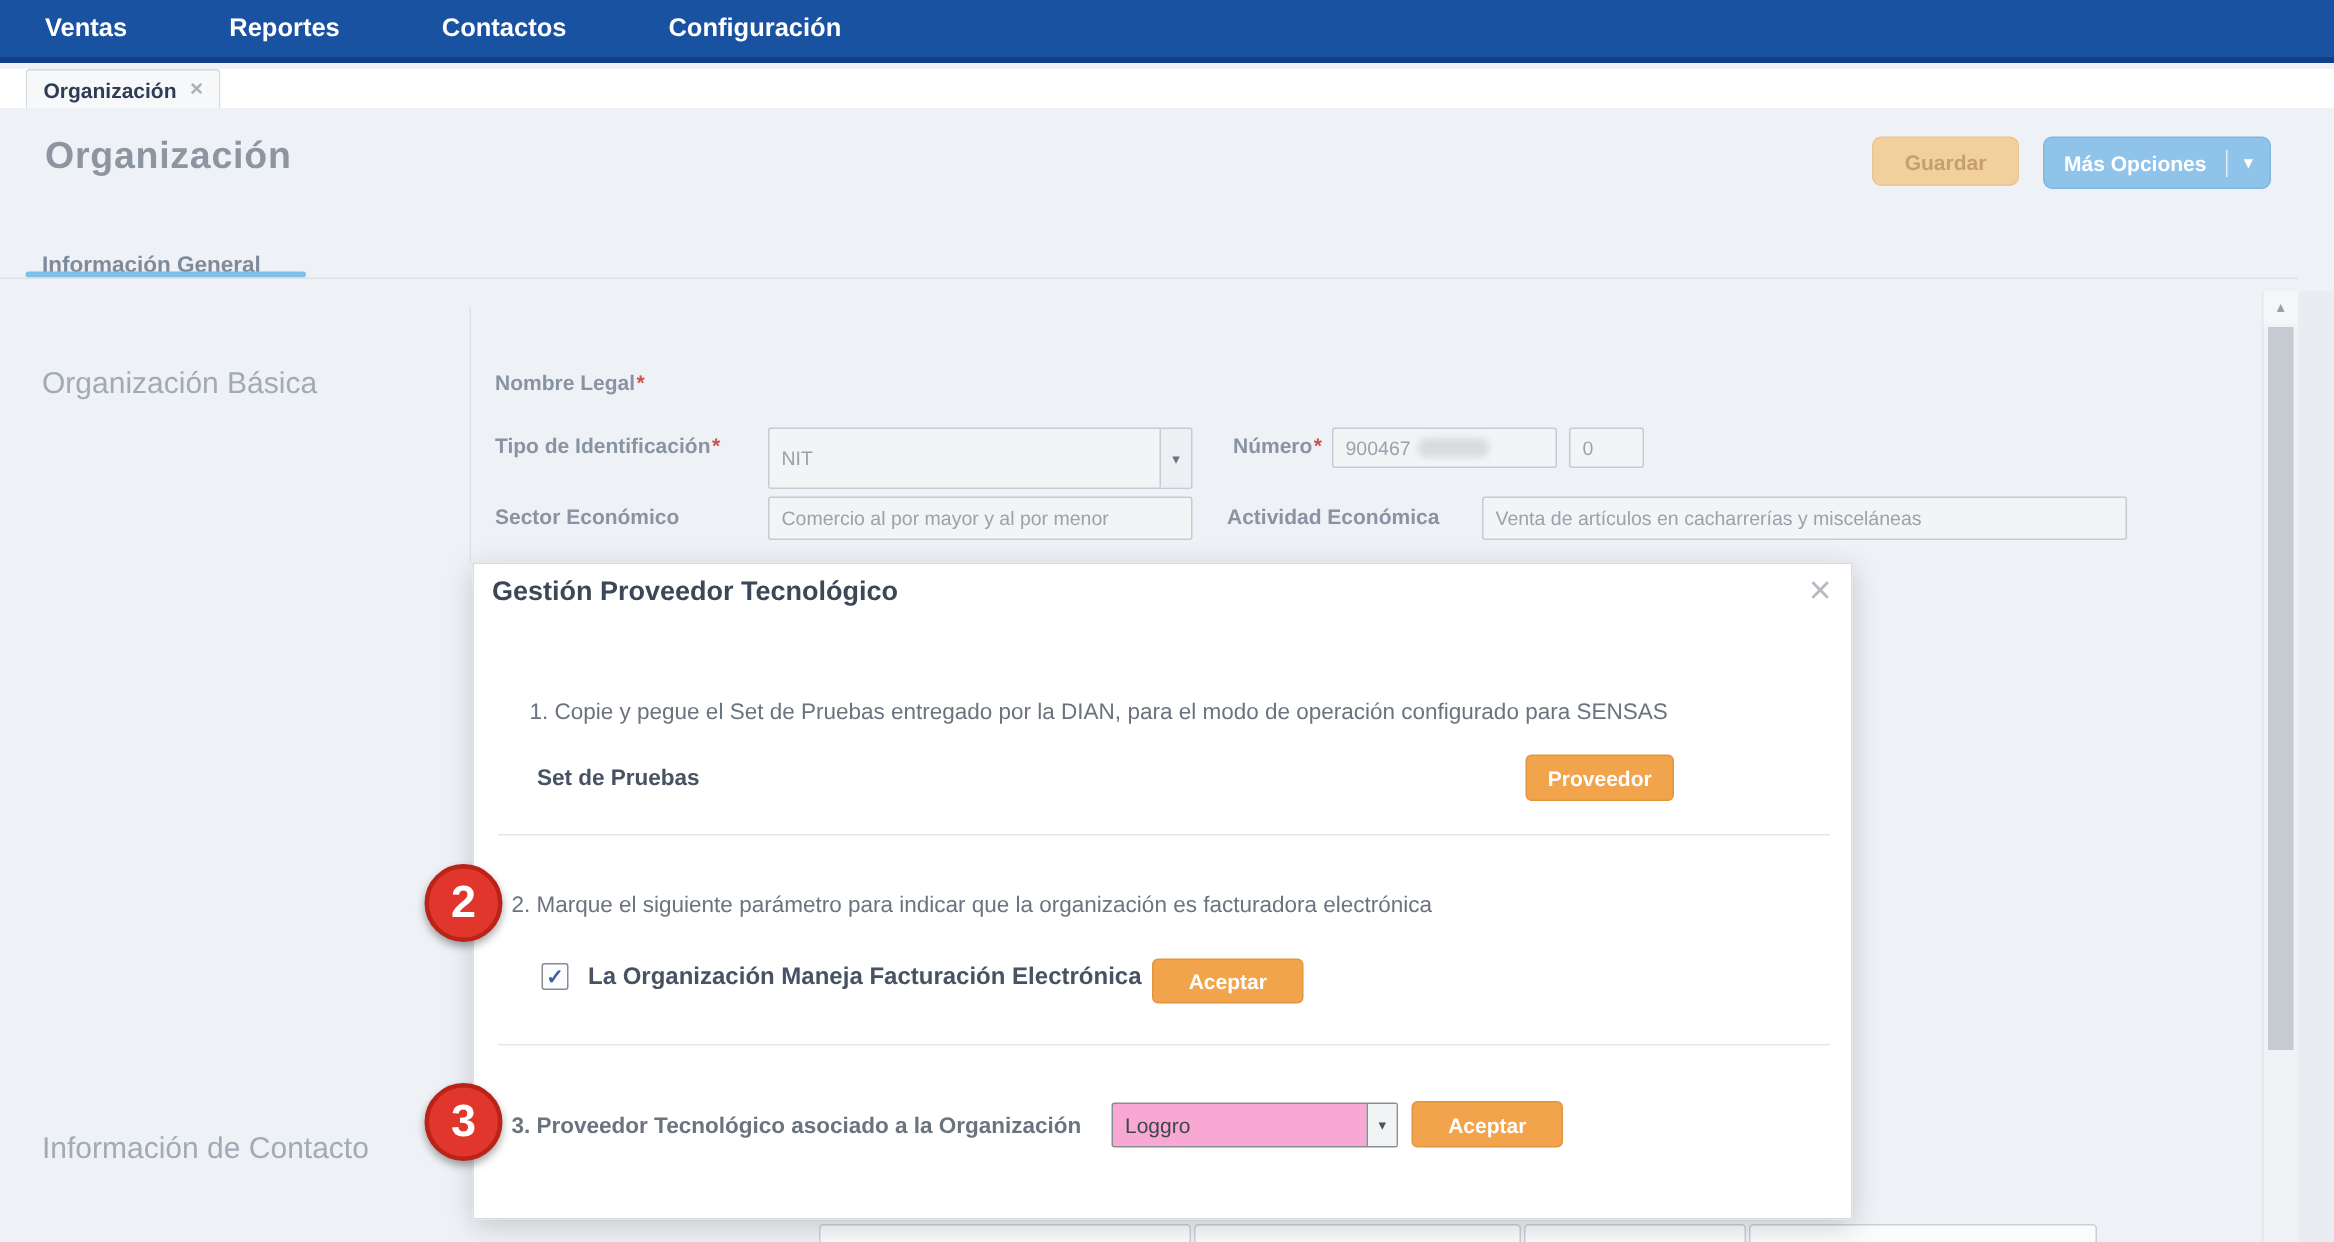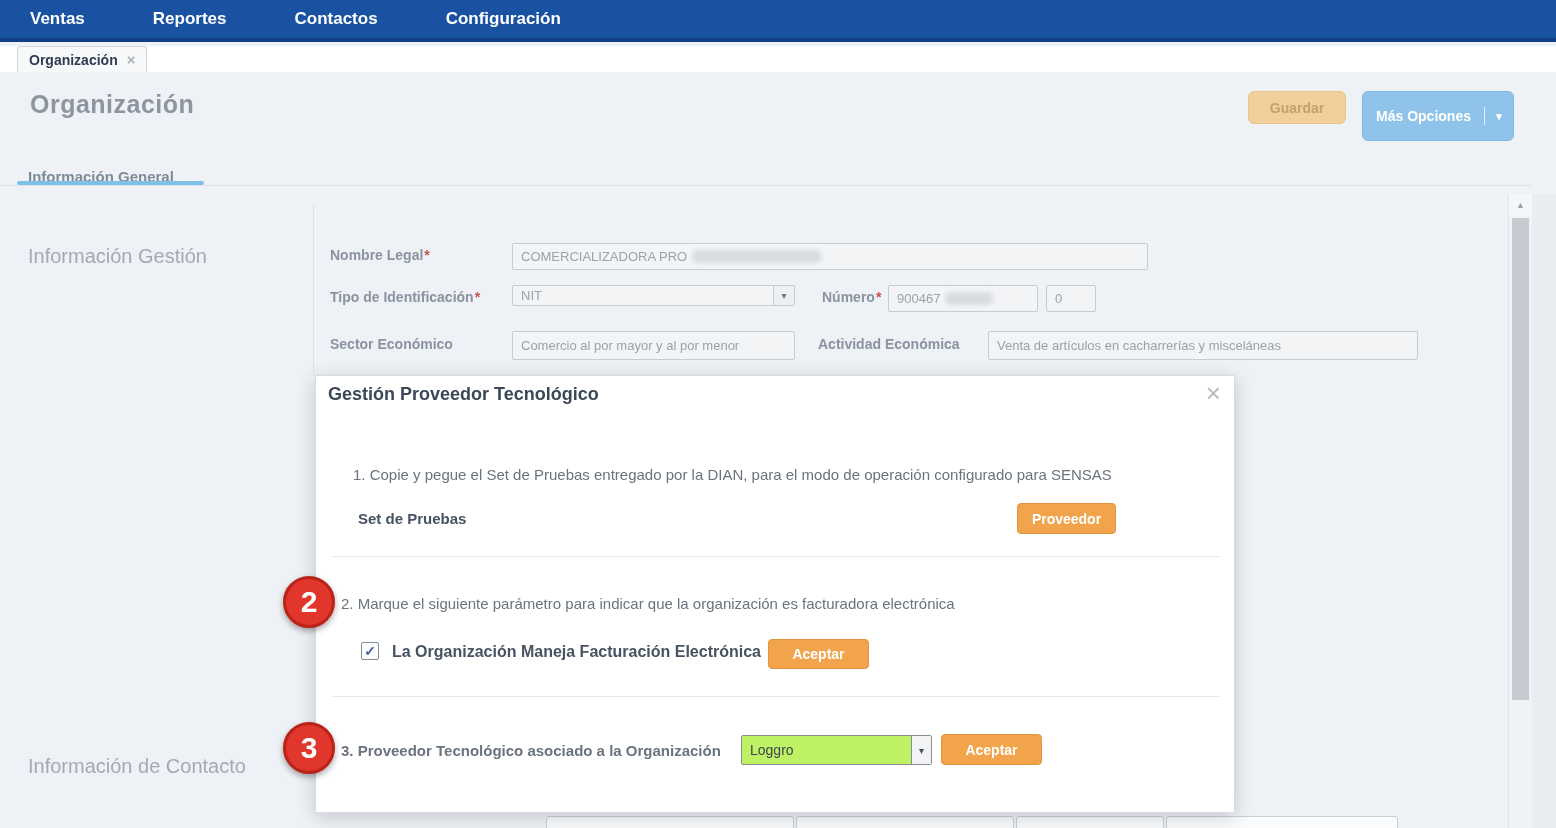--- a/index.html
+++ b/index.html
@@ -33,21 +33,21 @@
 
   .page-title { position:absolute; left:30px; top:18px; font-size:25px; font-weight:bold; color:#8D95A1; letter-spacing:.5px; }
 
   .btn-save {
     position:absolute; left:1248px; top:19px; width:98px; height:33px;
     background:#F2D09E; border:1px solid #EBC48B; border-radius:6px;
     color:#C5A069; font-weight:bold; font-size:14px;
     display:flex; align-items:center; justify-content:center; cursor:pointer;
   }
   .btn-more {
-    position:absolute; left:1362px; top:19px; width:152px; height:50px;
+    position:absolute; left:1362px; top:19px; width:152px; height:35px;
     background:#8FC3EA; border:1px solid #7FB8E3; border-radius:6px;
     color:#FFFFFF; font-weight:bold; font-size:14px;
     display:flex; align-items:center; cursor:pointer;
   }
   .btn-more-label { flex:1; text-align:center; }
   .btn-more-sep { width:1px; height:18px; background:rgba(255,255,255,.75); }
   .btn-more-caret { width:28px; text-align:center; font-size:11px; }
 
   .subtab { position:absolute; left:28px; top:96px; font-size:15px; font-weight:bold; color:#7E8B9B; cursor:pointer; }
   .subtab-underline { position:absolute; left:17px; top:109px; width:187px; height:4px; background:#7FC0E9; border-radius:2px; }
@@ -117,21 +117,21 @@
   .checkbox {
     position:absolute; left:45px; top:266px; width:18px; height:18px;
     background:#FBFCFD; border:1px solid #858C94; border-radius:2px;
     display:flex; align-items:center; justify-content:center;
     font-size:14px; font-weight:bold; color:#3F5FA5; cursor:pointer;
   }
   .cb-label { position:absolute; left:76px; top:267px; font-size:16px; font-weight:bold; color:#475263; white-space:nowrap; }
 
   .combo {
     position:absolute; left:425px; top:359px; width:191px; height:30px;
-    background:#bef264; border:1px solid #878E96; border-radius:2px;
+    background:#f9a8d4; border:1px solid #878E96; border-radius:2px;
     display:flex; align-items:center; padding:0 8px;
     font-size:14px; color:#3E4650; cursor:pointer;
   }
   .combo-caret {
     position:absolute; right:0; top:0; bottom:0; width:20px;
     border-left:1px solid #878E96; background:#F2F3F5;
     display:flex; align-items:center; justify-content:center; font-size:10px; color:#4A515A;
   }
 
   
@@ -180,35 +180,31 @@
     <span class="btn-more-label">Más Opciones</span>
     <span class="btn-more-sep"></span>
     <span class="btn-more-caret">▾</span>
   </div>
 
   <div class="subtab">Información General</div>
   <div class="subtab-underline"></div>
   <div class="header-rule"></div>
   <div class="v-divider"></div>
 
-  <div class="section-label section-basic">Información Gestión</div>
+  <div class="section-label section-basic">Organización Básica</div>
   <div class="section-label section-contact">Información de Contacto</div>
 
   <div class="flabel" style="left:330px; top:175px;">
     <span>Nombre Legal</span><span class="req">*</span>
   </div>
-  <div class="fieldbox" style="left:512px; top:171px; width:636px; height:27px;">
-    <span>COMERCIALIZADORA PRO</span>
-    <span class="redact" style="width:130px;"></span>
-  </div>
 
   <div class="flabel" style="left:330px; top:217px;">
     <span>Tipo de Identificación</span><span class="req">*</span>
   </div>
-  <div class="fieldbox" style="left:512px; top:213px; width:283px; height:21px;">
+  <div class="fieldbox" style="left:512px; top:213px; width:283px; height:41px;">
     <span>NIT</span>
     <span class="caretbox">▾</span>
   </div>
   <div class="flabel" style="left:822px; top:217px;">
     <span>Número</span><span class="req">*</span>
   </div>
   <div class="fieldbox" style="left:888px; top:213px; width:150px; height:27px;">
     <span>900467</span>
     <span class="redact" style="width:48px;"></span>
   </div>

